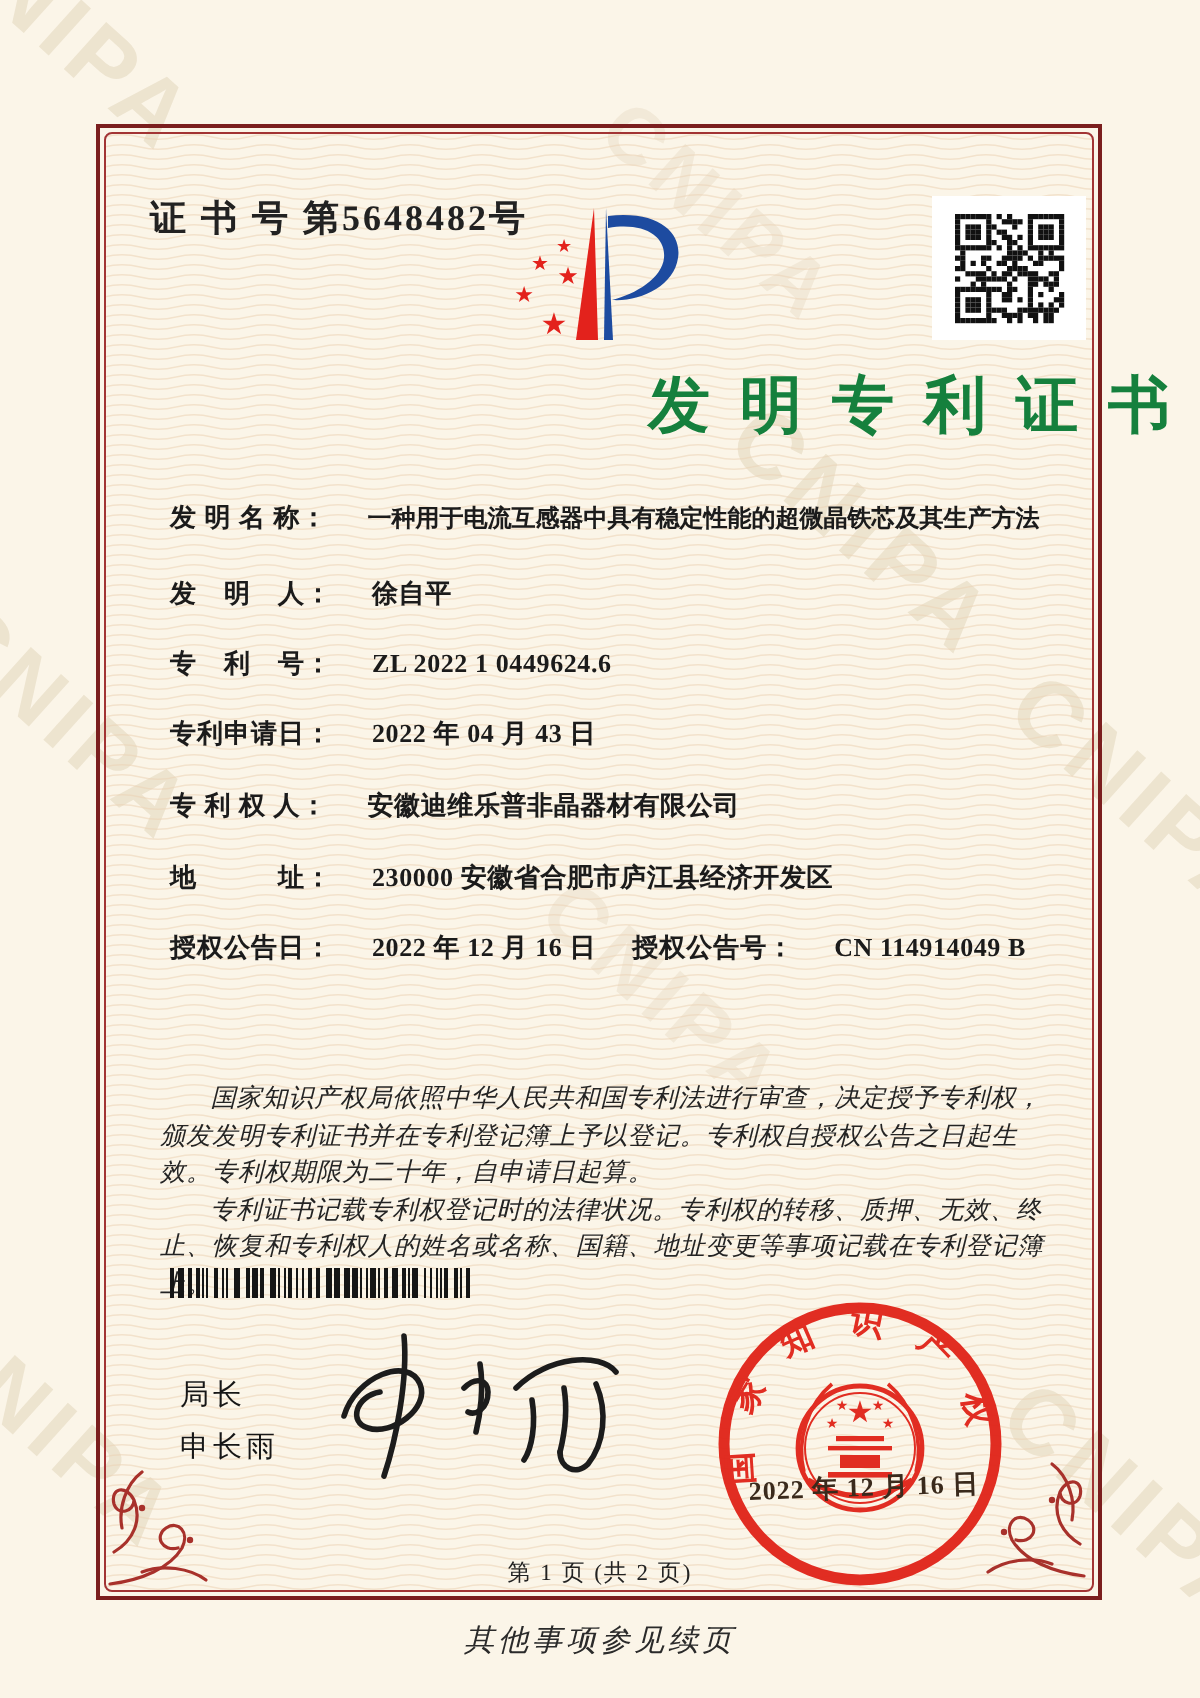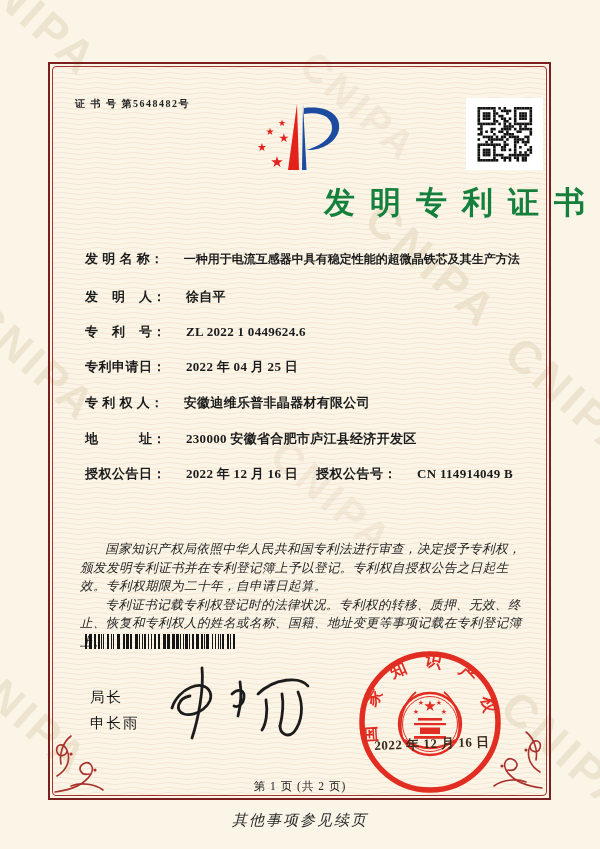--- a/index.html
+++ b/index.html
@@ -21,21 +21,21 @@
   .frame-outer{
     position:absolute;left:48px;top:62px;width:499px;height:734px;
     border:2.5px solid #7b1e1e;
   }
   .frame-inner{
     position:absolute;left:2px;top:2px;right:2px;bottom:2px;
     border:1px solid #a23434;border-radius:4px;
   }
   .waves{position:absolute;left:52px;top:66px;pointer-events:none;}
   
-  .cert-no{left:75px;top:97px;font-size:10px;font-weight:600;letter-spacing:1.5px;color:#222;}
+  .cert-no{left:75px;top:97px;font-size:18px;font-weight:600;letter-spacing:1.5px;color:#222;}
   .logo{left:238px;top:101px;}
   .title{
     left:0;right:0;top:182px;text-align:right;font-size:31px;font-weight:600;
     letter-spacing:15px;text-indent:15px;color:#15803d;
   }
   
   .row{position:absolute;left:85px;font-size:13px;font-weight:700;white-space:nowrap;color:#1b1b1b;}
   .row .lbl{letter-spacing:.5px;}
   .row .val{margin-left:20px;letter-spacing:.3px;}
   .row .val.long{font-size:12px;letter-spacing:0;}
@@ -370,21 +370,21 @@
 <div class="row" style="top:250px;">
   <span class="lbl">发 明 名 称：</span><span class="val long">一种用于电流互感器中具有稳定性能的超微晶铁芯及其生产方法</span>
 </div>
 <div class="row" style="top:288px;">
   <span class="lbl">发　明　人：</span><span class="val">徐自平</span>
 </div>
 <div class="row" style="top:323px;">
   <span class="lbl">专　利　号：</span><span class="val">ZL 2022 1 0449624.6</span>
 </div>
 <div class="row" style="top:358px;">
-  <span class="lbl">专利申请日：</span><span class="val">2022 年 04 月 25 日</span>
+  <span class="lbl">专利申请日：</span><span class="val">2022 年 04 月 43 日</span>
 </div>
 <div class="row" style="top:394px;">
   <span class="lbl">专 利 权 人：</span><span class="val">安徽迪维乐普非晶器材有限公司</span>
 </div>
 <div class="row" style="top:430px;">
   <span class="lbl">地　　　址：</span><span class="val">230000  安徽省合肥市庐江县经济开发区</span>
 </div>
 <div class="row" style="top:465px;">
   <span class="lbl">授权公告日：</span><span class="val">2022 年 12 月 16 日</span><span class="lbl pair2">授权公告号：</span><span class="val">CN 114914049 B</span>
 </div>

